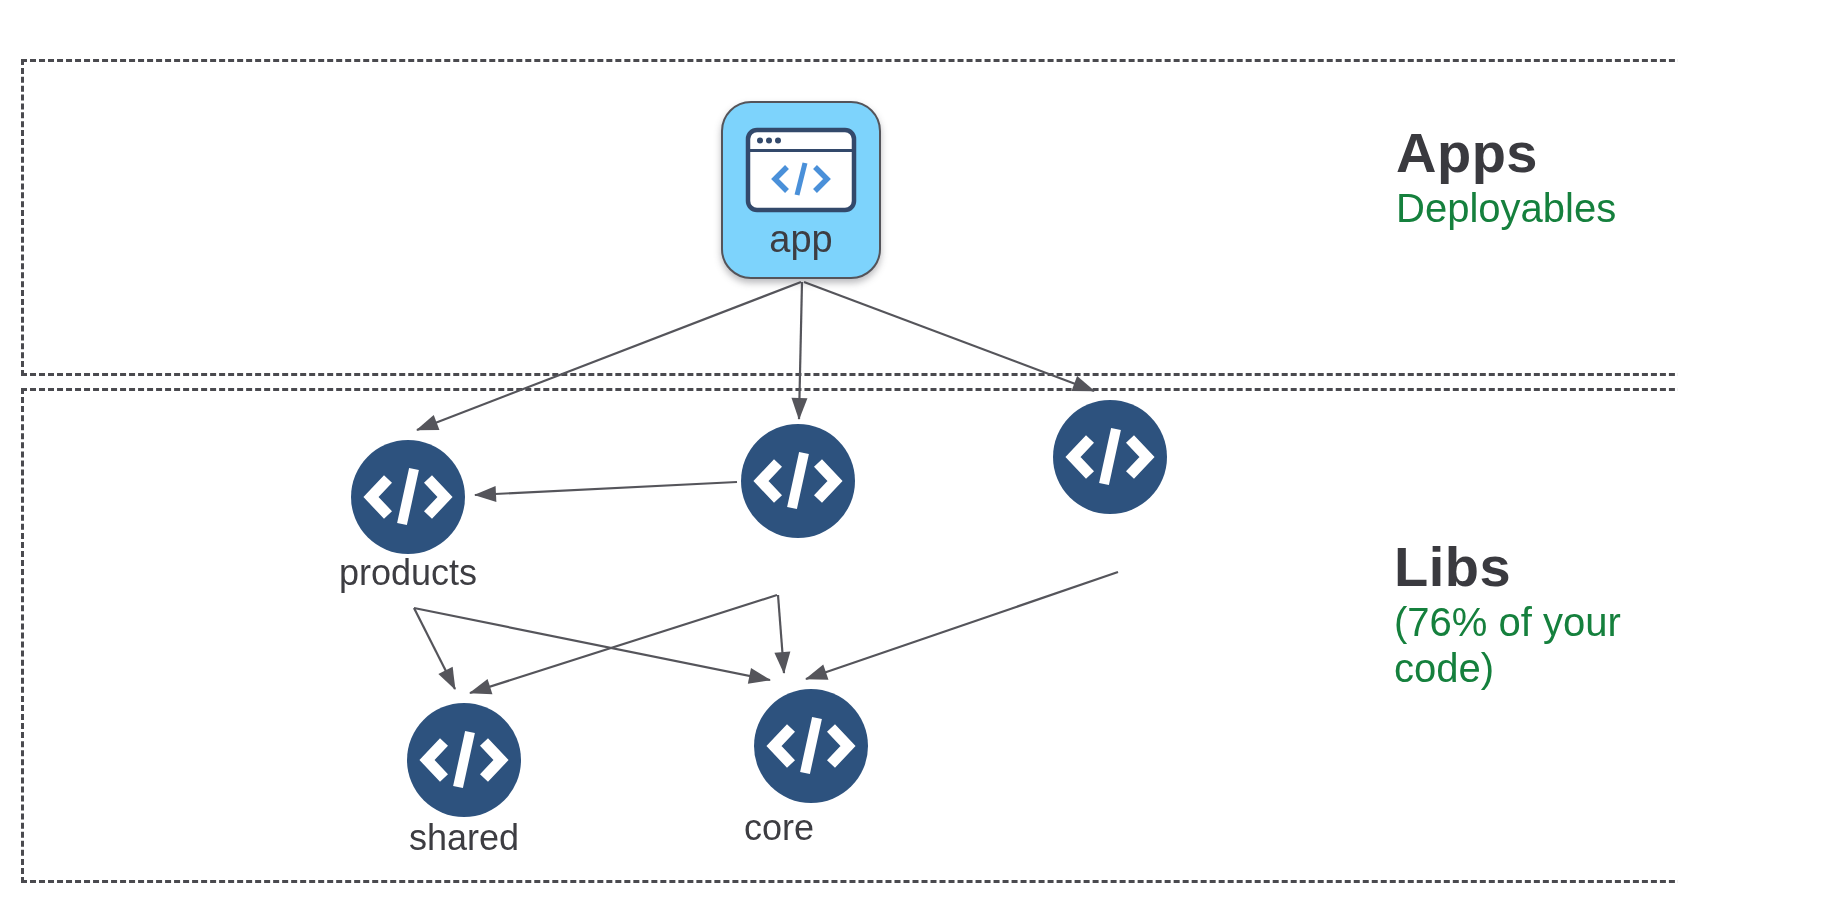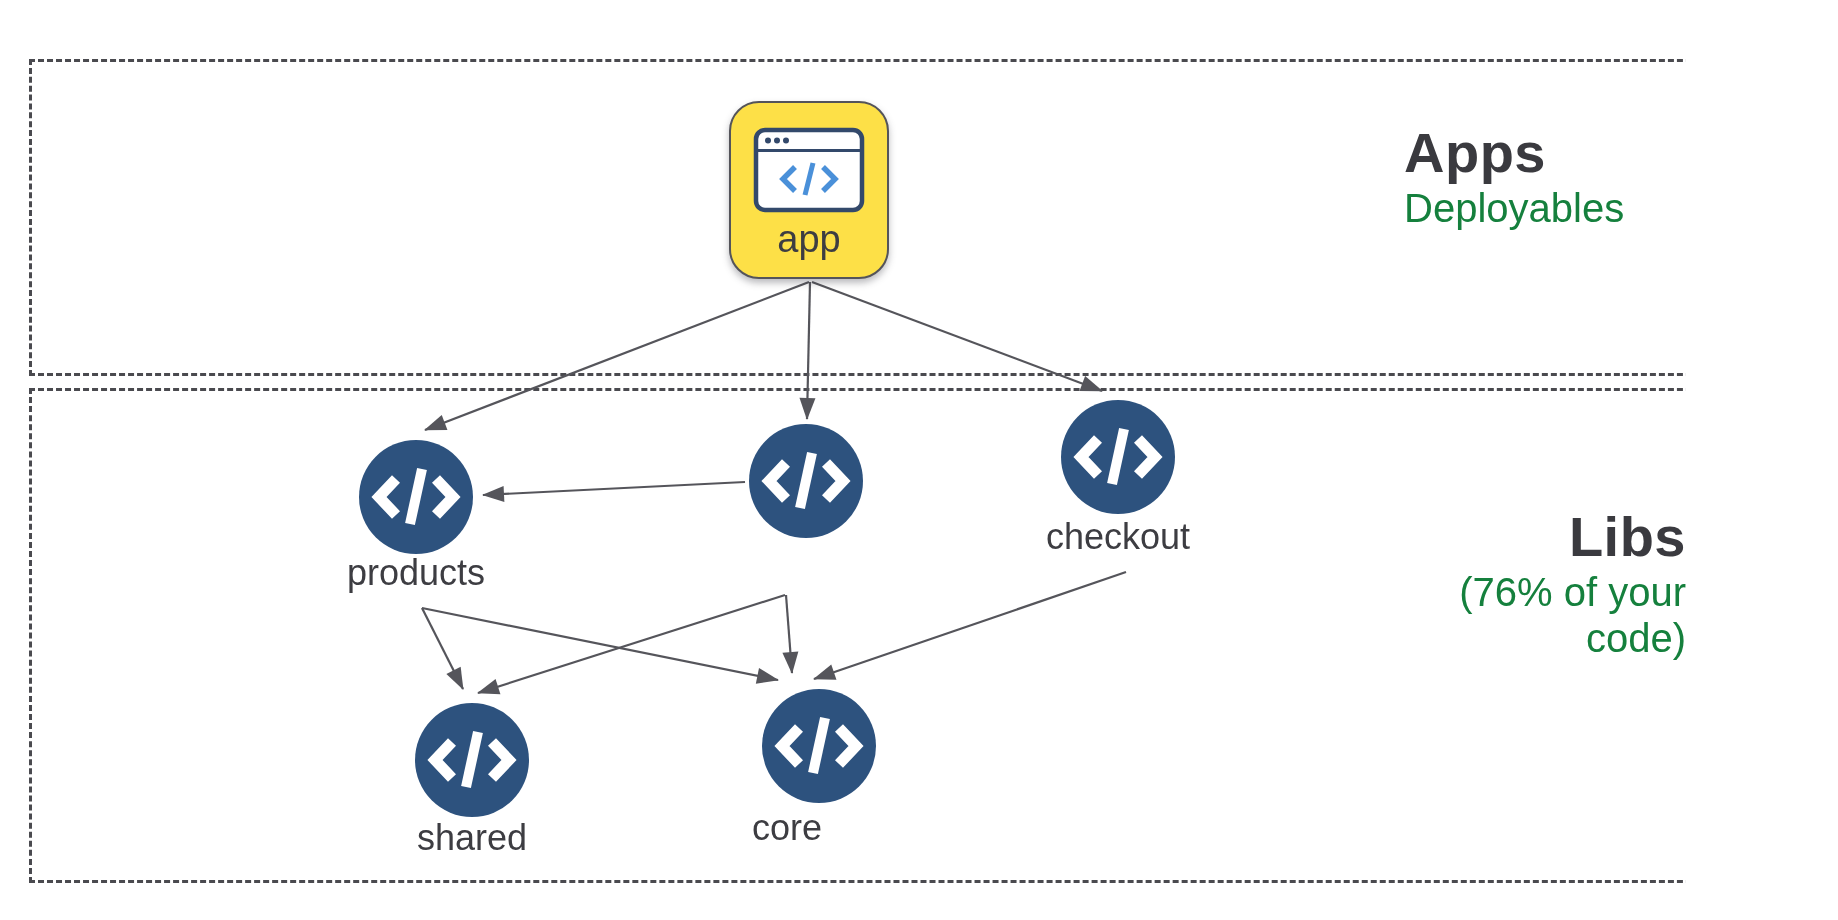--- a/index.html
+++ b/index.html
@@ -7,34 +7,33 @@
     padding: 0;
     background: #ffffff;
     font-family: "Liberation Sans", sans-serif;
   }
   #canvas {
     position: relative;
     width: 1678px;
     height: 920px;
     background: #ffffff;
     overflow: hidden;
-    margin-left: 8px;
   }
   .group-box {
     position: absolute;
     border: 3px dashed #4a4a4f;
     box-sizing: border-box;
     background: transparent;
   }
   #apps-box { left: 21px; top: 59px;  width: 1789px; height: 317px; }
   #libs-box { left: 21px; top: 388px; width: 1789px; height: 495px; }
 
   .group-heading { position: absolute; color: #3a3a3f; }
   #apps-heading { left: 1396px; top: 122px; }
-  #libs-heading { left: 1394px; top: 506px; text-align: right; }
+  #libs-heading { left: 1394px; top: 536px; }
   .group-title {
     font-size: 56px;
     font-weight: bold;
     line-height: 1.12;
     letter-spacing: 0.5px;
   }
   .group-subtitle {
     font-size: 40px;
     font-weight: normal;
     line-height: 1.15;
@@ -52,21 +51,21 @@
     stroke: #55555b;
     stroke-width: 2.2px;
     fill: none;
   }
 
   
   #app-node {
     position: absolute;
     left: 721px; top: 101px;
     width: 160px; height: 178px;
-    background: #fde047;
+    background: #7dd3fc;
     border: 2.5px solid #54545a;
     border-radius: 30px;
     box-shadow: 0 4px 7px rgba(60,60,70,0.35);
     box-sizing: border-box;
     display: flex;
     flex-direction: column;
     align-items: center;
     justify-content: flex-start;
   }
   #app-node .browser-icon { margin-top: 24px; }
@@ -161,21 +160,20 @@
     </svg>
   </div>
 
   <div class="lib-node" style="left:1053px;top:400px">
     <svg width="114" height="114" viewBox="0 0 114 114">
       <polyline points="37,39 20,57 37,75" fill="none" stroke="#ffffff" stroke-width="11"></polyline>
       <polyline points="77,39 94,57 77,75" fill="none" stroke="#ffffff" stroke-width="11"></polyline>
       <line x1="63" y1="29" x2="51" y2="84" stroke="#ffffff" stroke-width="10"></line>
     </svg>
   </div>
-  <div class="node-label" style="left:1000px;top:517px">checkout</div>
 
   <div class="lib-node" style="left:407px;top:703px">
     <svg width="114" height="114" viewBox="0 0 114 114">
       <polyline points="37,39 20,57 37,75" fill="none" stroke="#ffffff" stroke-width="11"></polyline>
       <polyline points="77,39 94,57 77,75" fill="none" stroke="#ffffff" stroke-width="11"></polyline>
       <line x1="63" y1="29" x2="51" y2="84" stroke="#ffffff" stroke-width="10"></line>
     </svg>
   </div>
   <div class="node-label" style="left:354px;top:818px">shared</div>
 

